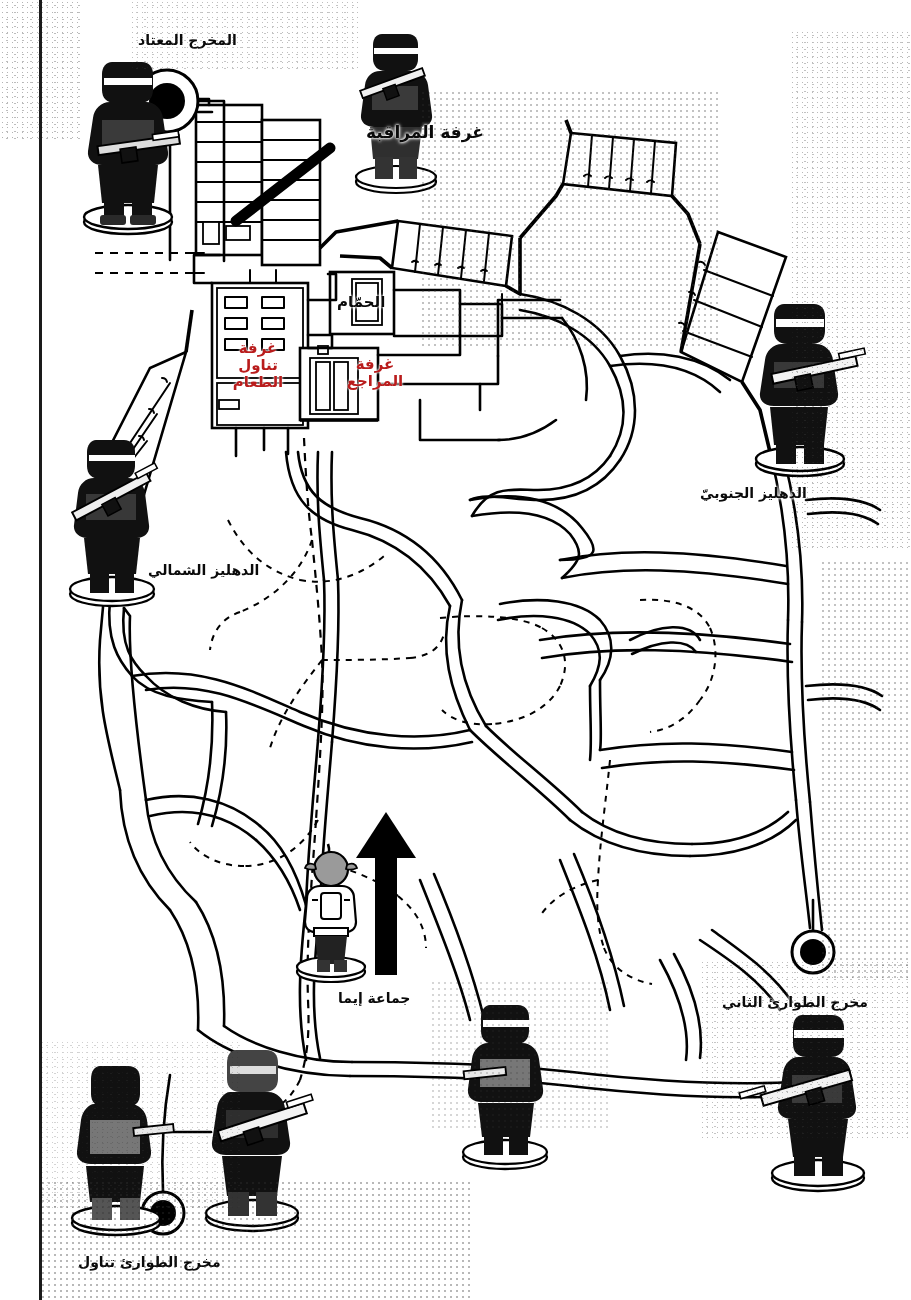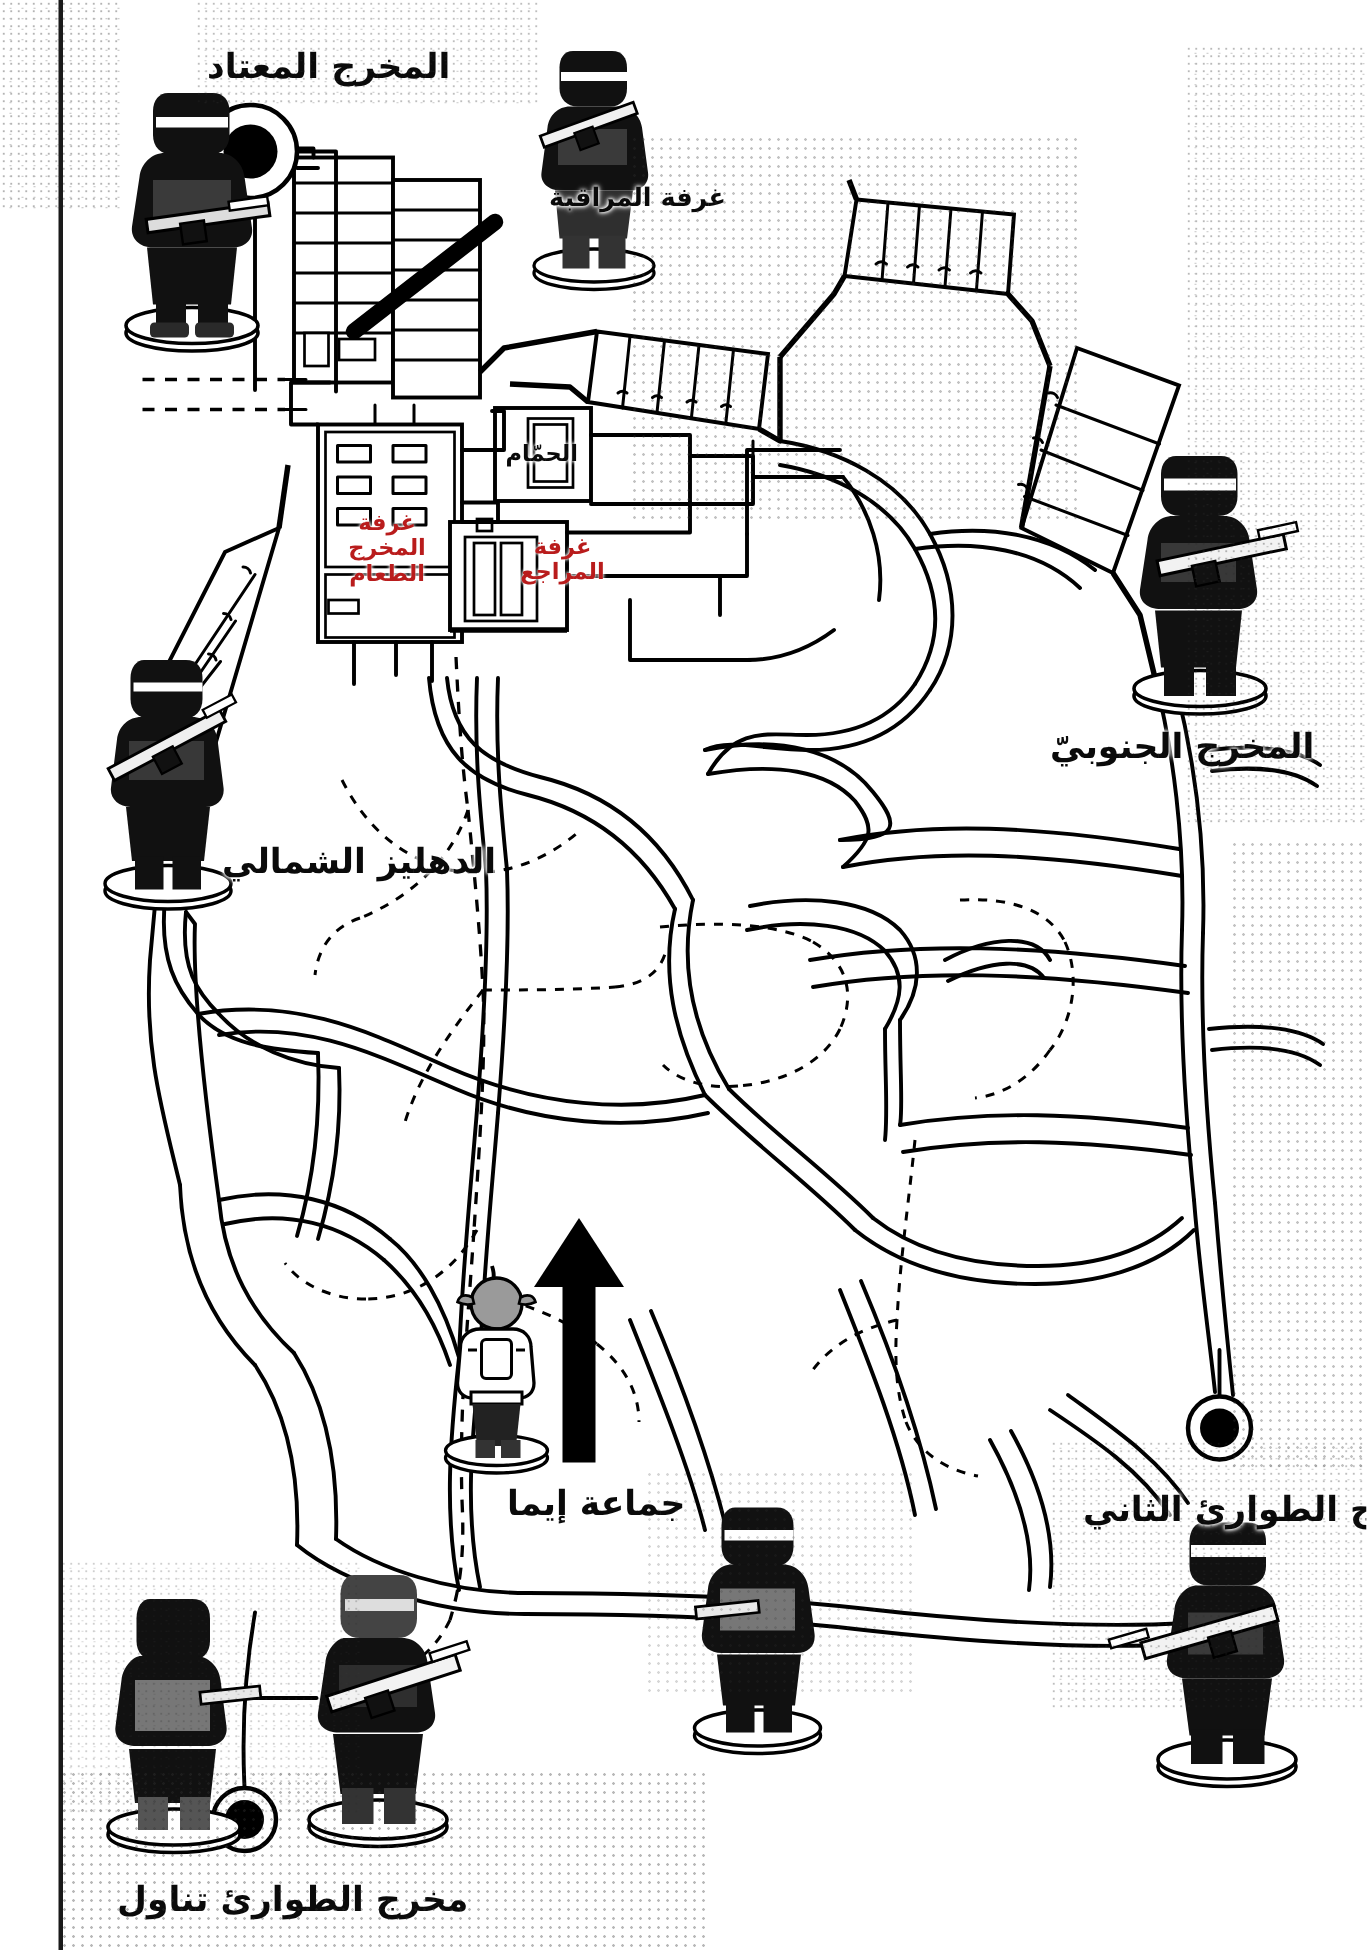--- a/index.html
+++ b/index.html
@@ -27,21 +27,21 @@
   
   .lbl{
     position:absolute;
     color:#0a0a0a;
     font-weight:700;
     white-space:nowrap;
     line-height:1.15;
     letter-spacing:0;
     text-shadow:0 0 2px #fff,0 0 3px #fff,0 0 4px #fff;
   }
-  .lbl-big{font-size:23px;}
+  .lbl-big{font-size:14px;}
   .lbl-mid{font-size:17px;margin-left:36px;}
   .lbl-room{font-size:15px;font-weight:700;}
   .lbl-room-wrap{
     position:absolute;color:#b91c1c;font-weight:700;font-size:15px;
     line-height:1.12;text-align:center;
     text-shadow:0 0 2px #fff,0 0 3px #fff;
   }
 
   
   .fig{position:absolute;}
@@ -499,30 +499,30 @@
       </g>
     </svg>
   </div>
 
   <div class="lbl lbl-big" style="left:138px;top:32px;">المخرج المعتاد</div>
   <div class="lbl lbl-mid" style="left:330px;top:123px;">غرفة المراقبة</div>
   <div class="lbl lbl-room" style="left:337px;top:294px;">الحمّام</div>
 
   <div class="lbl-room-wrap" style="left:221px;top:340px;width:74px;">
     <div>غرفة</div>
-    <div>المخرج</div>
+    <div>تناول</div>
     <div>الطعام</div>
   </div>
 
   <div class="lbl-room-wrap" style="left:346px;top:356px;width:58px;">
     <div>غرفة</div>
     <div>المراجع</div>
   </div>
 
-  <div class="lbl lbl-big" style="left:700px;top:485px;">المخرج الجنوبيّ</div>
+  <div class="lbl lbl-big" style="left:700px;top:485px;">الدهليز الجنوبيّ</div>
   <div class="lbl lbl-big" style="left:148px;top:562px;">الدهليز الشمالي</div>
   <div class="lbl lbl-big" style="left:338px;top:990px;">جماعة إيما</div>
   <div class="lbl lbl-big" style="left:722px;top:994px;">مخرج الطوارئ الثاني</div>
   <div class="lbl lbl-big" style="left:78px;top:1254px;">مخرج الطوارئ تناول</div>
 
   <div class="grain grain-a" style="left:0;top:0;width:80px;height:140px;opacity:.35;"></div>
   <div class="grain grain-a" style="left:130px;top:0;width:230px;height:70px;opacity:.3;"></div>
   <div class="grain grain-b" style="left:420px;top:90px;width:300px;height:260px;opacity:.3;"></div>
   <div class="grain grain-a" style="left:790px;top:30px;width:121px;height:520px;opacity:.32;"></div>
   <div class="grain grain-b" style="left:820px;top:560px;width:91px;height:420px;opacity:.3;"></div>

